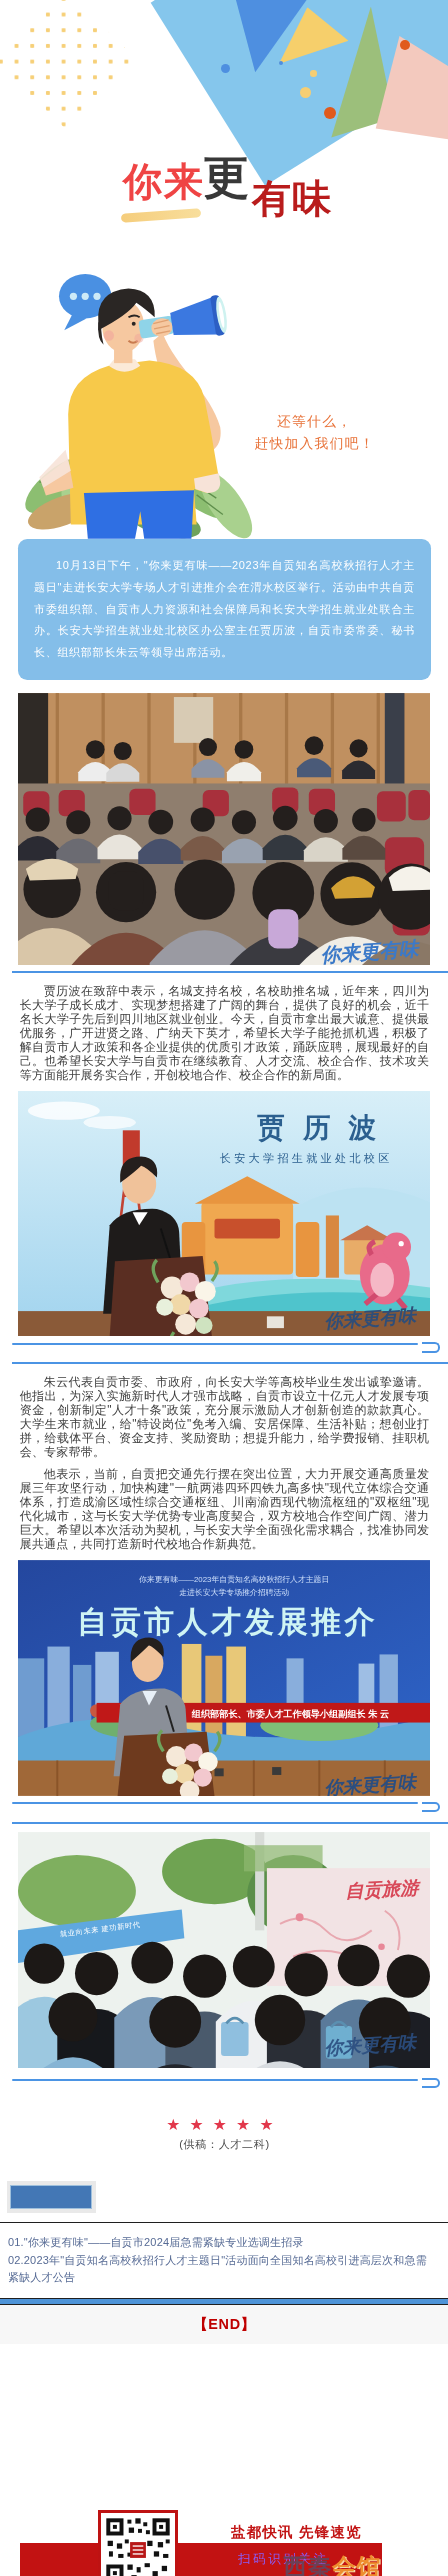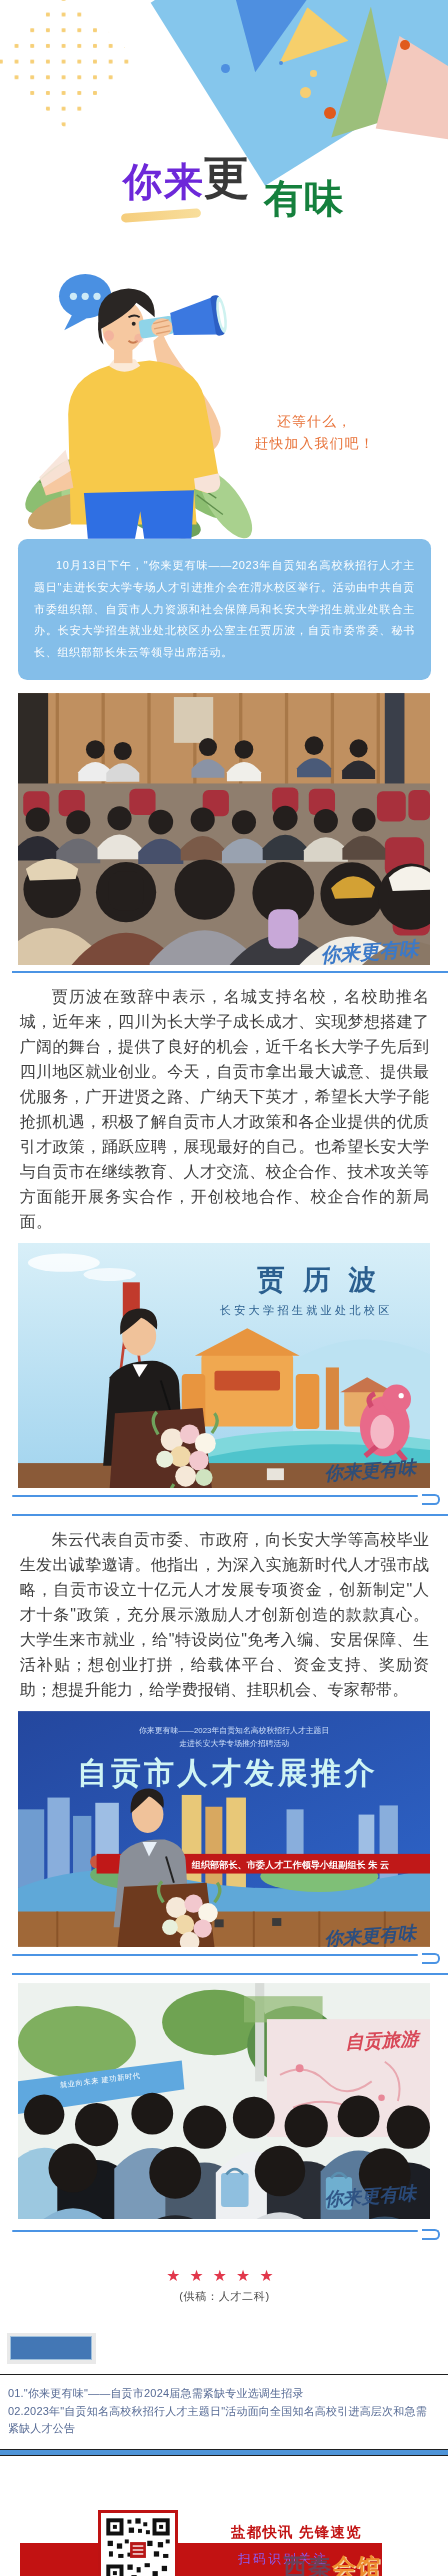--- a/index.html
+++ b/index.html
@@ -26,24 +26,24 @@
   .dot{position:absolute;border-radius:50%;}
   .d1{left:400px;top:40px;width:9.8px;height:9.8px;background:#E05A1C;}
   .d2{left:324px;top:107px;width:11.8px;height:11.8px;background:#E05A1C;}
   .d3{left:310px;top:70px;width:6.6px;height:6.6px;background:#F6CE73;}
   .d4{left:300px;top:87px;width:11px;height:11px;background:#F6CE73;}
   .d5{left:221px;top:64px;width:9.2px;height:9.2px;background:#4E8FE0;}
   .d6{left:279px;top:61px;width:3.9px;height:3.9px;background:#4E8FE0;}
 
   .title-wrap{position:absolute;left:0;top:0;width:100%;height:100%;}
   .t1{position:absolute;left:123px;top:155px;font-size:39px;font-weight:900;
-      color:#6d28d9;letter-spacing:2px;}
+      color:#ef4444;letter-spacing:2px;}
   .t2{position:absolute;left:203px;top:147px;font-size:46px;font-weight:900;color:#383838;}
-  .t3{position:absolute;left:264px;top:172px;font-size:39px;font-weight:900;
-      color:#15803d;letter-spacing:1.3px;}
+  .t3{position:absolute;left:252px;top:172px;font-size:39px;font-weight:900;
+      color:#b91c1c;letter-spacing:1.3px;}
   .brush{position:absolute;left:121px;top:211px;width:80px;height:8.5px;
       background:linear-gradient(90deg,#F5CD7C,#F8DE9C);border-radius:5.2px;transform:rotate(-4deg);}
 
   
   .hero{position:relative;height:277px;}
   .hero svg{position:absolute;left:0;top:0;}
 
   
   .intro-box{margin:0 18.3px 13px 18.3px;background:#84BEE9;border-radius:9.2px;
       padding:16.4px 15.7px;color:#ffffff;font-size:11px;line-height:21.6px;
@@ -56,21 +56,21 @@
 
   
   .divider-single{height:2px;background:#4B94E4;margin:6.6px 0 0 11.8px;}
   .orn{margin-top:6.6px;}
   .orn-l1{position:relative;height:2px;background:#4B94E4;margin:0 31px 0 11.8px;border-radius:1.3px;}
   .orn-l1::after{content:'';position:absolute;right:-22px;top:-0.7px;width:15.7px;height:6.6px;
       border:2px solid #4B94E4;border-left:none;border-radius:0 5.2px 5.2px 0;background:#fff;}
   .orn-l2{height:2px;background:#4B94E4;margin:17.7px 0 0 11.8px;}
 
   
-  .body-p{margin:10.5px 19.7px 0 19.7px;font-size:16px;line-height:25px;color:#3E3E3E;
+  .body-p{margin:10.5px 19.7px 0 19.7px;font-size:12px;line-height:14px;color:#3E3E3E;
       text-align:justify;text-indent:2em;letter-spacing:0.2px;}
 
   
   .end-line{position:relative;height:2px;background:#4B94E4;margin:10.5px 31px 0 11.8px;border-radius:1.3px;}
   .end-line::after{content:'';position:absolute;right:-22px;top:-0.7px;width:15.7px;height:6.6px;
       border:2px solid #4B94E4;border-left:none;border-radius:0 5.2px 5.2px 0;background:#fff;}
   .end-row{display:flex;align-items:center;margin:9.2px 0 0 0;}
   .end-dash{flex:1;border-top:1.3px dashed #A9CDEF;}
   .end-label{position:relative;margin:0 11.8px;color:#93C9F3;font-size:17px;font-weight:600;
       letter-spacing:0.7px;}
@@ -378,20 +378,21 @@
       </g>
       <text x="608" y="352" text-anchor="end" font-size="28" font-style="italic" font-weight="bold" font-family="'DejaVu Serif',serif" fill="#2F4E78" transform="rotate(-4 608 352)">你来更有味</text>
     </svg>
   </div>
   <div class="orn">
     <div class="orn-l1"></div>
       <div class="orn-l2"></div>
   </div>
 
   <p class="body-p">朱云代表自贡市委、市政府，向长安大学等高校毕业生发出诚挚邀请。他指出，为深入实施新时代人才强市战略，自贡市设立十亿元人才发展专项资金，创新制定"人才十条"政策，充分展示激励人才创新创造的款款真心。大学生来市就业，给"特设岗位"免考入编、安居保障、生活补贴；想创业打拼，给载体平台、资金支持、奖励资助；想提升能力，给学费报销、挂职机会、专家帮带。</p>
+  <p class="body-p" style="margin-top:7.9px">他表示，当前，自贡把交通先行摆在突出位置，大力开展交通高质量发展三年攻坚行动，加快构建"一航两港四环四铁九高多快"现代立体综合交通体系，打造成渝区域性综合交通枢纽、川南渝西现代物流枢纽的"双枢纽"现代化城市，这与长安大学优势专业高度契合，双方校地合作空间广阔、潜力巨大。希望以本次活动为契机，与长安大学全面强化需求耦合，找准协同发展共通点，共同打造新时代校地合作新典范。</p>
 
   <div class="photo" style="margin-top:9.2px">
     <svg width="412" height="236" viewBox="0 0 629 360">
       <defs>
         <linearGradient id="scr3" x1="0" y1="0" x2="1" y2="1">
           <stop offset="0" stop-color="#24479E"></stop>
             <stop offset="1" stop-color="#2E64C8"></stop>
         </linearGradient>
       </defs>
       <rect width="629" height="310" fill="url(#scr3)"></rect>
@@ -539,20 +540,23 @@
   <div class="credit">(供稿：人才二科)</div>
 
   <div class="label-box">
     <div class="inner"></div>
   </div>
   <div class="links">
     <p>01."你来更有味"——自贡市2024届急需紧缺专业选调生招录</p>
     <p>02.2023年"自贡知名高校秋招行人才主题日"活动面向全国知名高校引进高层次和急需紧缺人才公告</p>
   </div>
   <div class="links-bottom"></div>
+  <div class="end2">
+    <span>【END】</span>
+  </div>
 
   <div class="qr-footer">
     <div class="red-band"></div>
     <div class="qr-box">
       <svg width="66" height="66" viewBox="0 0 100 100">
         <rect width="100" height="100" fill="#ffffff"></rect>
         <g fill="#111111">
           <rect x="2" y="2" width="26" height="26"></rect>
             <rect x="72" y="2" width="26" height="26"></rect>
             <rect x="2" y="72" width="26" height="26"></rect>

